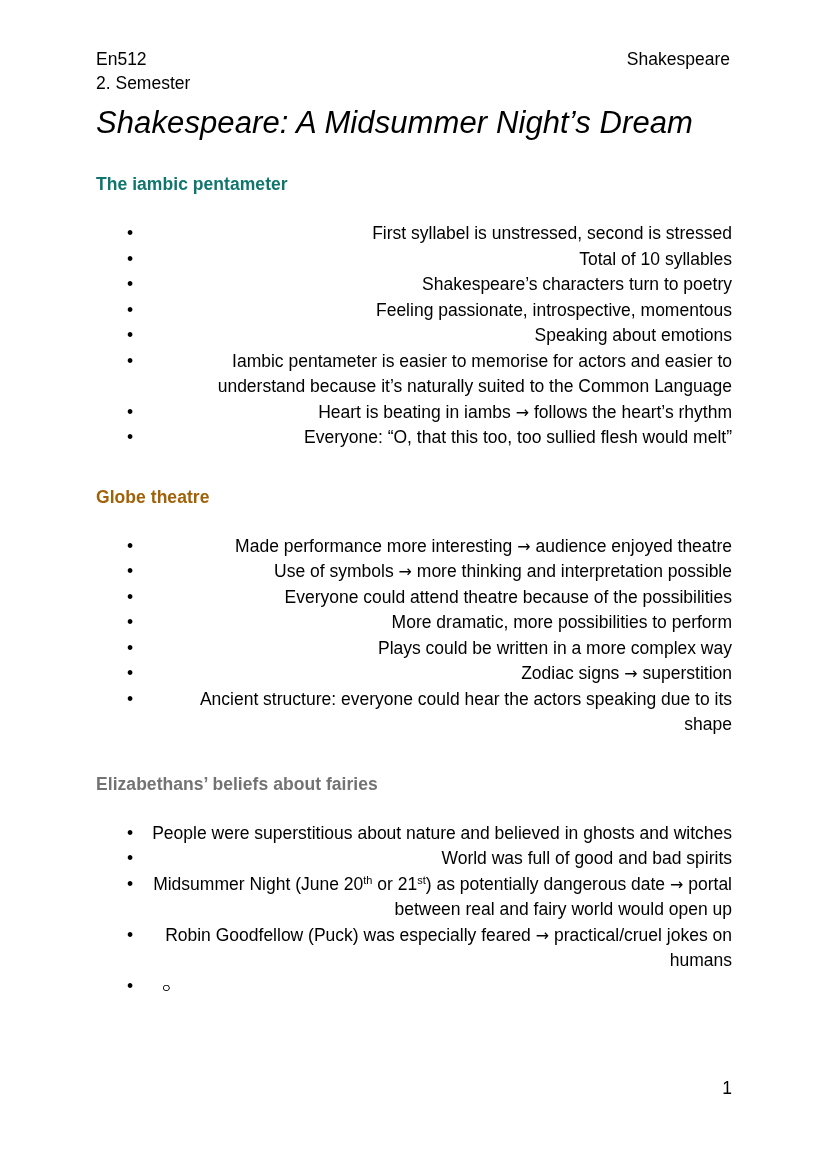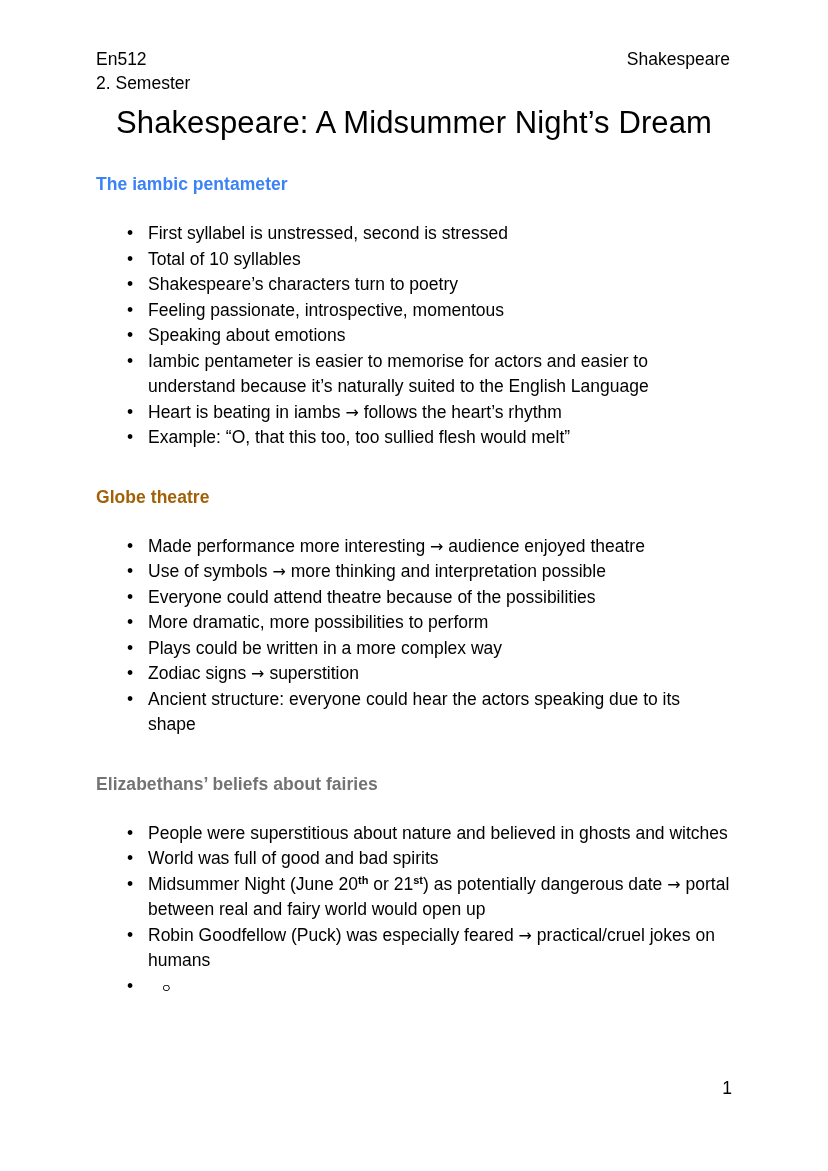--- a/index.html
+++ b/index.html
@@ -53,22 +53,23 @@
     white-space: nowrap;
   }
 
   
   .doc-title {
     margin: 0;
     padding-top: 8px;
     font-size: 31px;
     font-weight: 400;
     line-height: 40px;
-    text-align: center;
+    text-align: left;
     letter-spacing: 0.1px;
+    font-style: italic;
   }
 
   
   .section {
     margin-top: 35px;
   }
   .section.first {
     margin-top: 30px;
   }
   .section-heading {
@@ -97,20 +98,21 @@
   }
   ul.bullets > li > .bullet-dot {
     position: absolute;
     left: 31px;
     top: 0;
     font-size: 17.5px;
     line-height: 25.5px;
   }
   ul.bullets > li > .item-text {
     display: block;
+    text-align: right;
   }
 
   
   ul.subbullets {
     list-style: none;
     margin: 0;
     padding: 0;
   }
   ul.subbullets > li {
     position: relative;
@@ -123,21 +125,20 @@
     left: 14px;
     top: 0;
     font-size: 14px;
     line-height: 26px;
   }
 
   sup {
     font-size: 0.63em;
     vertical-align: 0.55em;
     line-height: 0;
-    font-weight: bold;
   }
 
   .arrow {
     font-family: "DejaVu Sans", sans-serif;
     font-size: 16px;
   }
 
   
   .page-number {
     position: absolute;
@@ -158,21 +159,21 @@
       <div class="header-left">
         <div class="line">En512</div>
         <div class="line">2. Semester</div>
       </div>
       <div class="header-right">Shakespeare</div>
     </div>
 
     <h1 class="doc-title">Shakespeare: A Midsummer Night’s Dream</h1>
 
     <div class="section first">
-      <div class="section-heading" style="color: #3b82f6;">The iambic pentameter</div>
+      <div class="section-heading" style="color: #0f766e;">The iambic pentameter</div>
       <ul class="bullets">
         <li>
           <span class="bullet-dot">•</span>
           <span class="item-text">First syllabel is unstressed, second is stressed</span>
         </li>
         <li>
           <span class="bullet-dot">•</span>
           <span class="item-text">Total of 10 syllables</span>
         </li>
         <li>
@@ -182,29 +183,29 @@
         <li>
           <span class="bullet-dot">•</span>
           <span class="item-text">Feeling passionate, introspective, momentous</span>
         </li>
         <li>
           <span class="bullet-dot">•</span>
           <span class="item-text">Speaking about emotions</span>
         </li>
         <li>
           <span class="bullet-dot">•</span>
-          <span class="item-text">Iambic pentameter is easier to memorise for actors and easier to understand because it’s naturally suited to the English Language</span>
+          <span class="item-text">Iambic pentameter is easier to memorise for actors and easier to understand because it’s naturally suited to the Common Language</span>
         </li>
         <li>
           <span class="bullet-dot">•</span>
           <span class="item-text">Heart is beating in iambs <span class="arrow">→</span> follows the heart’s rhythm</span>
         </li>
         <li>
           <span class="bullet-dot">•</span>
-          <span class="item-text">Example: “O, that this too, too sullied flesh would melt”</span>
+          <span class="item-text">Everyone: “O, that this too, too sullied flesh would melt”</span>
         </li>
       </ul>
     </div>
 
     <div class="section">
       <div class="section-heading" style="color: #a16207;">Globe theatre</div>
       <ul class="bullets">
         <li>
           <span class="bullet-dot">•</span>
           <span class="item-text">Made performance more interesting <span class="arrow">→</span> audience enjoyed theatre</span>

